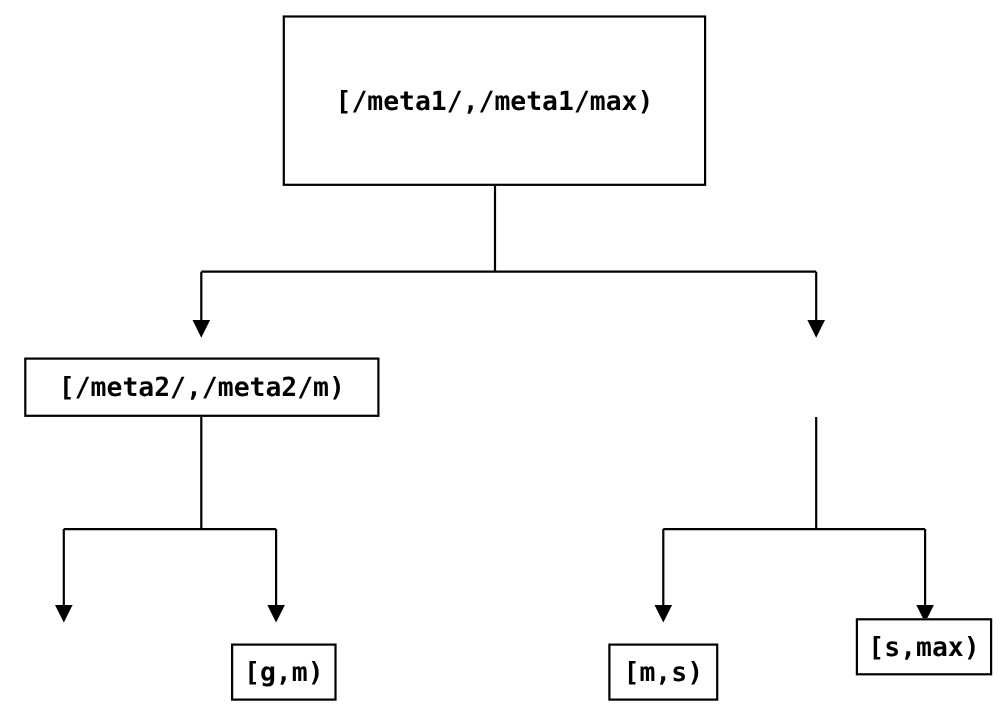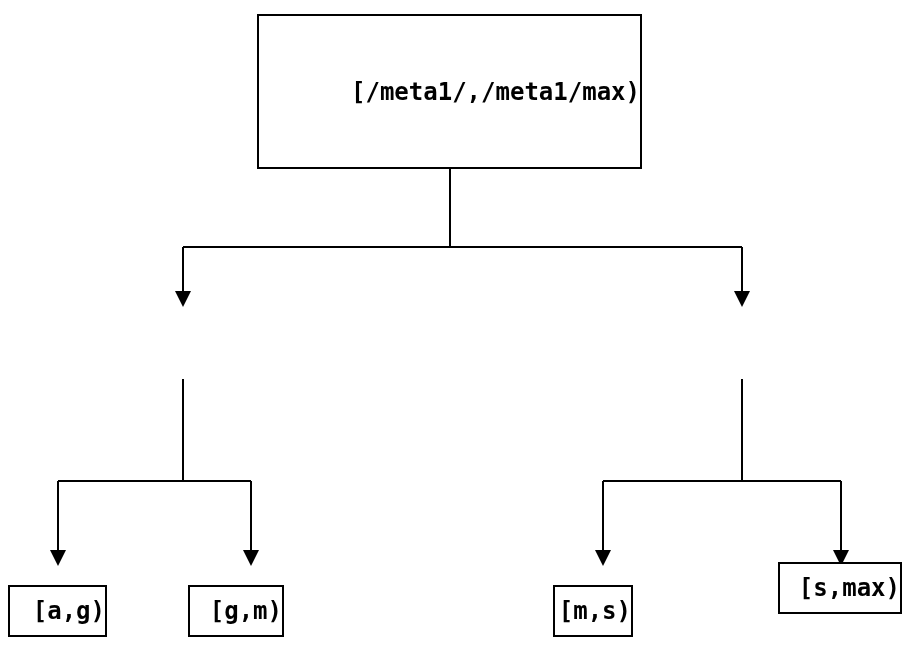--- a/index.html
+++ b/index.html
@@ -28,34 +28,34 @@
     fill: none;
   }
   .arrow {
     fill: var(--line);
     stroke: none;
   }
   .node {
     position: absolute;
     display: flex;
     align-items: center;
-    justify-content: flex-end;
+    justify-content: center;
     border: 2px solid var(--line);
     background: var(--bg);
     color: var(--text);
     font-weight: bold;
     font-size: 24px;
     white-space: nowrap;
   }
   .node-root  { left: 257px; top: 14px;  width: 385px; height: 155px; }
   .node-mid-l { left: 22px;  top: 325px; width: 323px; height: 54px; }
   .node-mid-r { left: 580px; top: 325px; width: 325px; height: 54px; }
   .node-leaf-0 { left: 8px;   top: 585px; width: 99px;  height: 52px; }
-  .node-leaf-1 { left: 188px; top: 585px; width: 96px;  height: 52px; }
-  .node-leaf-2 { left: 553px; top: 585px; width: 80px; height: 52px; }
+  .node-leaf-1 { left: 210px; top: 585px; width: 96px;  height: 52px; }
+  .node-leaf-2 { left: 553px; top: 585px; width: 100px; height: 52px; }
   .node-leaf-3 { left: 778px; top: 562px; width: 124px; height: 52px; }
 </style>
 </head>
 <body>
 
 <div class="canvas">
 
   <svg class="edges" width="912" height="652" viewBox="0 0 912 652" aria-hidden="true">
 
     <path class="edge" d="M450 169 V247 M183 247 H742 M183 247 V292 M742 247 V292"></path>
@@ -68,25 +68,25 @@
 
     <path class="edge" d="M742 379 V481 M603 481 H841 M603 481 V551 M841 481 V551"></path>
     <polygon class="arrow" points="595,550 611,550 603,566"></polygon>
     <polygon class="arrow" points="833,550 849,550 841,566"></polygon>
   </svg>
 
   <div class="node node-root">
     <span>[/meta1/,/meta1/max)</span>
   </div>
 
+  <div class="node node-mid-l">
+    <span>[/meta2/,/meta2/m)</span>
+  </div>
 
 
-  <div class="node node-leaf-0">
-    <span>[a,g)</span>
-  </div>
 
   <div class="node node-leaf-1">
     <span>[g,m)</span>
   </div>
 
   <div class="node node-leaf-2">
     <span>[m,s)</span>
   </div>
 
   <div class="node node-leaf-3">

